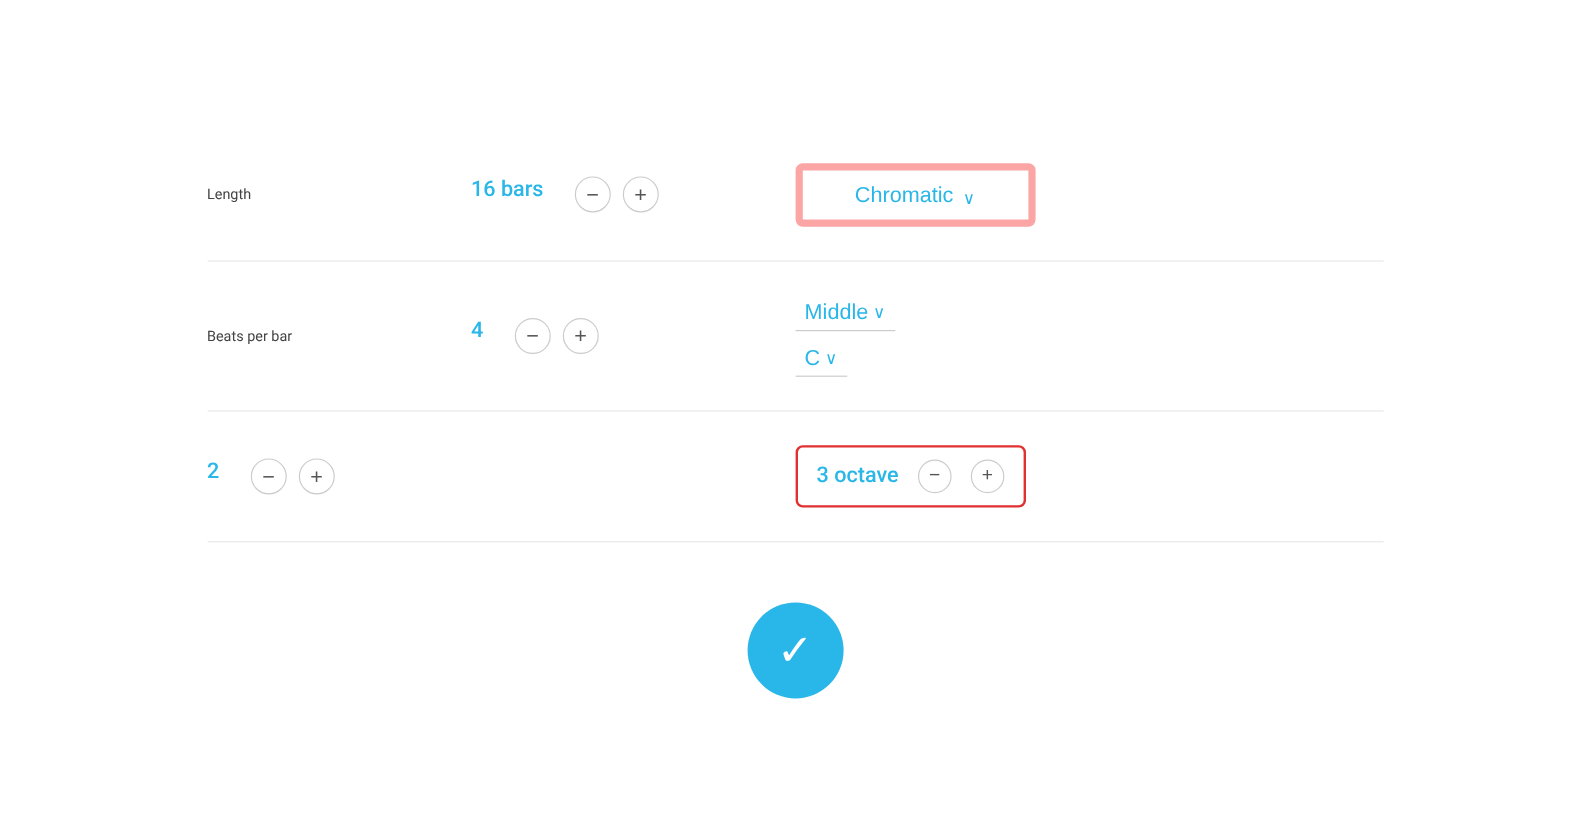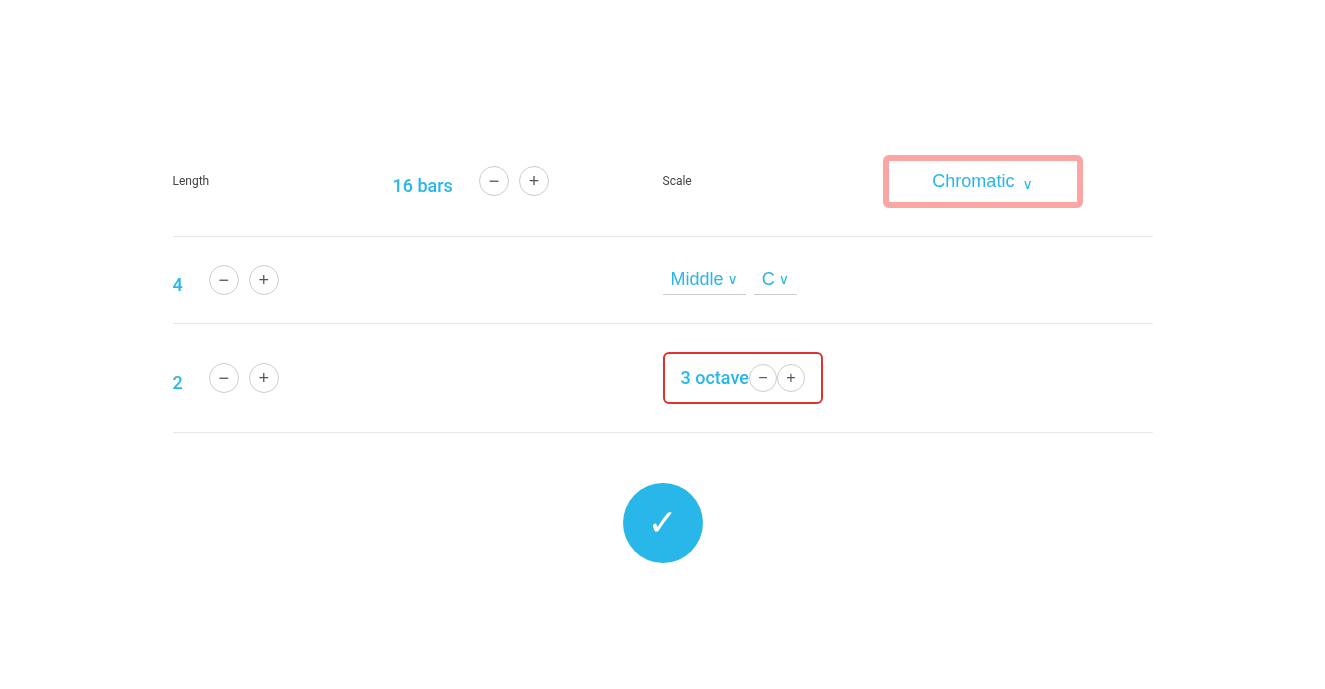--- a/index.html
+++ b/index.html
@@ -55,21 +55,21 @@
 
     .field-value {
       font-size: 18px;
       color: #29b6e8;
       font-weight: 500;
       margin-right: 16px;
     }
 
     .stepper {
       display: flex;
-      align-items: flex-end;
+      align-items: flex-start;
       gap: 10px;
     }
 
     .stepper-btn {
       width: 30px;
       height: 30px;
       border-radius: 50%;
       border: 1.5px solid #ccc;
       background: #fff;
       cursor: pointer;
@@ -93,20 +93,21 @@
       align-items: flex-end;
       gap: 8px;
       min-width: 200px;
       justify-content: center;
     }
 
     .start-on-dropdowns {
       display: flex;
       align-items: flex-start;
       gap: 8px;
+      flex-direction: column;
     }
 
     .small-dropdown {
       border: none;
       border-bottom: 1px solid #ccc;
       padding: 4px 8px;
       font-size: 18px;
       color: #29b6e8;
       background: #fff;
       cursor: pointer;
@@ -114,21 +115,21 @@
       align-items: center;
       gap: 4px;
     }
 
     .range-control {
       border: 2px solid #e03030;
       border-radius: 6px;
       padding: 10px 16px;
       display: flex;
       align-items: center;
-      gap: 0;
+      gap: 16px;
     }
 
     .range-value {
       font-size: 18px;
       color: #29b6e8;
       font-weight: 500;
     }
 
     .range-stepper-btn {
       width: 28px;
@@ -181,30 +182,30 @@
   <div class="settings-row">
     <div class="left-section">
       <span class="field-label">Length</span>
       <div class="stepper">
         <span class="field-value">16 bars</span>
         <button class="stepper-btn">−</button>
         <button class="stepper-btn">+</button>
       </div>
     </div>
     <div class="right-section">
-      <span class="field-label">Scale</span>
       <button class="scale-dropdown">
         <span>Chromatic</span>
         <span class="chevron">∨</span>
       </button>
     </div>
   </div>
 
   <div class="settings-row">
     <div class="left-section">
+      <span class="field-label">Beats per bar</span>
       <div class="stepper">
         <span class="field-value">4</span>
         <button class="stepper-btn">−</button>
         <button class="stepper-btn">+</button>
       </div>
     </div>
     <div class="right-section">
       <div class="start-on-dropdowns">
         <button class="small-dropdown">
           <span>Middle</span>

